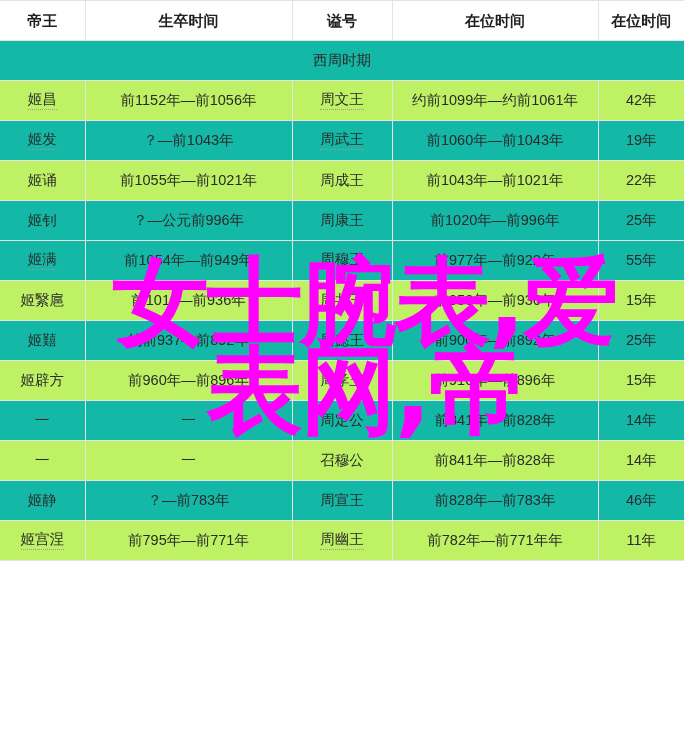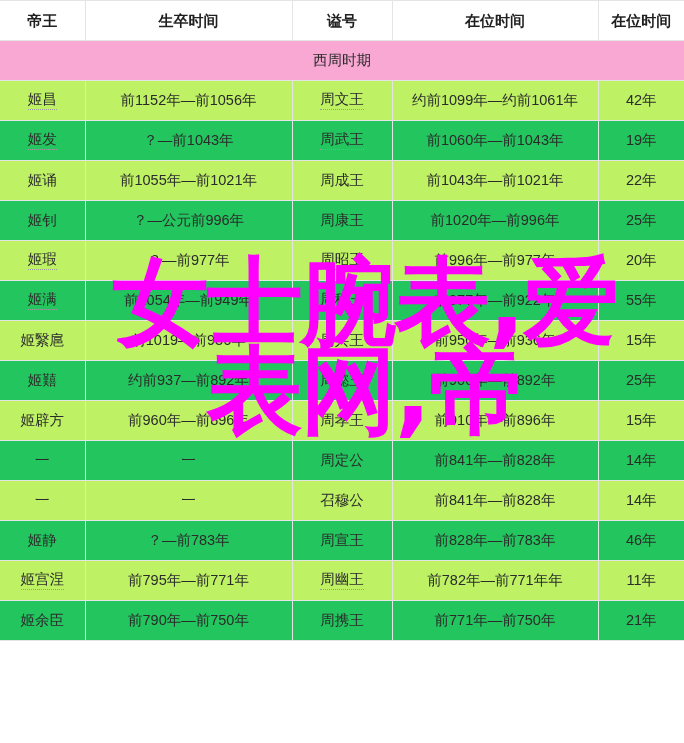--- a/index.html
+++ b/index.html
@@ -59,28 +59,28 @@
 
   thead th {
     font-weight: bold;
     background: #ffffff;
     height: 42px;
     font-size: 15px;
     color: #1f1f1f;
   }
 
   tr.section-row td {
-    background: #f9a8d4;
+    background: #14b8a6;
     height: 40px;
     font-size: 14.5px;
     color: #2b2b2b;
   }
 
   tr.odd td { background: #bef264; }
-  tr.even td { background: #22c55e; }
+  tr.even td { background: #14b8a6; }
 
   .link {
     border-bottom: 1px dotted #9a9a9a;
     padding-bottom: 1px;
     color: #2b2b2b;
     text-decoration: none;
     display: inline-block;
   }
 
   #watermark {
@@ -156,27 +156,20 @@
           <td>前1043年—前1021年</td>
           <td>22年</td>
         </tr>
         <tr class="even">
           <td>姬钊</td>
           <td>？—公元前996年</td>
           <td>周康王</td>
           <td>前1020年—前996年</td>
           <td>25年</td>
         </tr>
-        <tr class="odd">
-          <td><span class="link">姬瑕</span></td>
-          <td>？—前977年</td>
-          <td><span class="link">周昭王</span></td>
-          <td>前996年—前977年</td>
-          <td>20年</td>
-        </tr>
         <tr class="even">
           <td><span class="link">姬满</span></td>
           <td>前1054年—前949年</td>
           <td><span class="link">周穆王</span></td>
           <td>前977年—前922年</td>
           <td>55年</td>
         </tr>
         <tr class="odd">
           <td>姬繄扈</td>
           <td>前1019—前936年</td>
@@ -219,27 +212,20 @@
           <td>前828年—前783年</td>
           <td>46年</td>
         </tr>
         <tr class="odd">
           <td><span class="link">姬宫涅</span></td>
           <td>前795年—前771年</td>
           <td><span class="link">周幽王</span></td>
           <td>前782年—前771年年</td>
           <td>11年</td>
         </tr>
-        <tr class="even">
-          <td>姬余臣</td>
-          <td>前790年—前750年</td>
-          <td>周携王</td>
-          <td>前771年—前750年</td>
-          <td>21年</td>
-        </tr>
       </tbody>
   </table>
 
   <div id="watermark">
     <div id="watermark-text">女士腕表,爱
 表网,帝</div>
   </div>
 
 </div>
 

